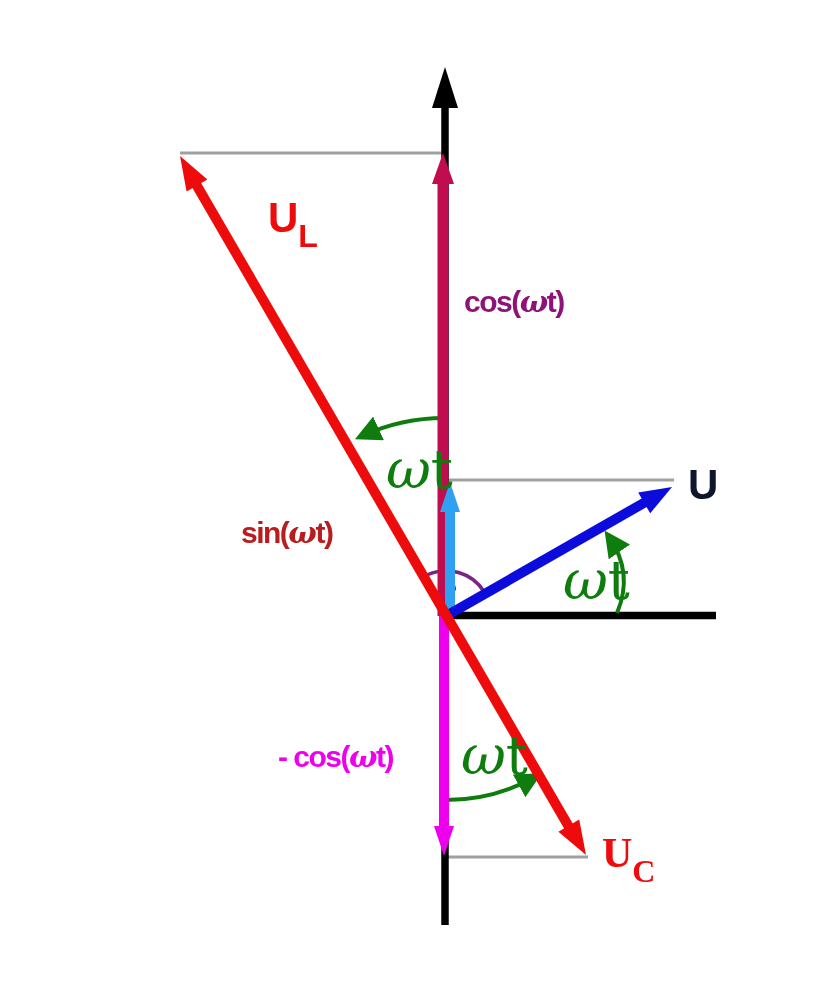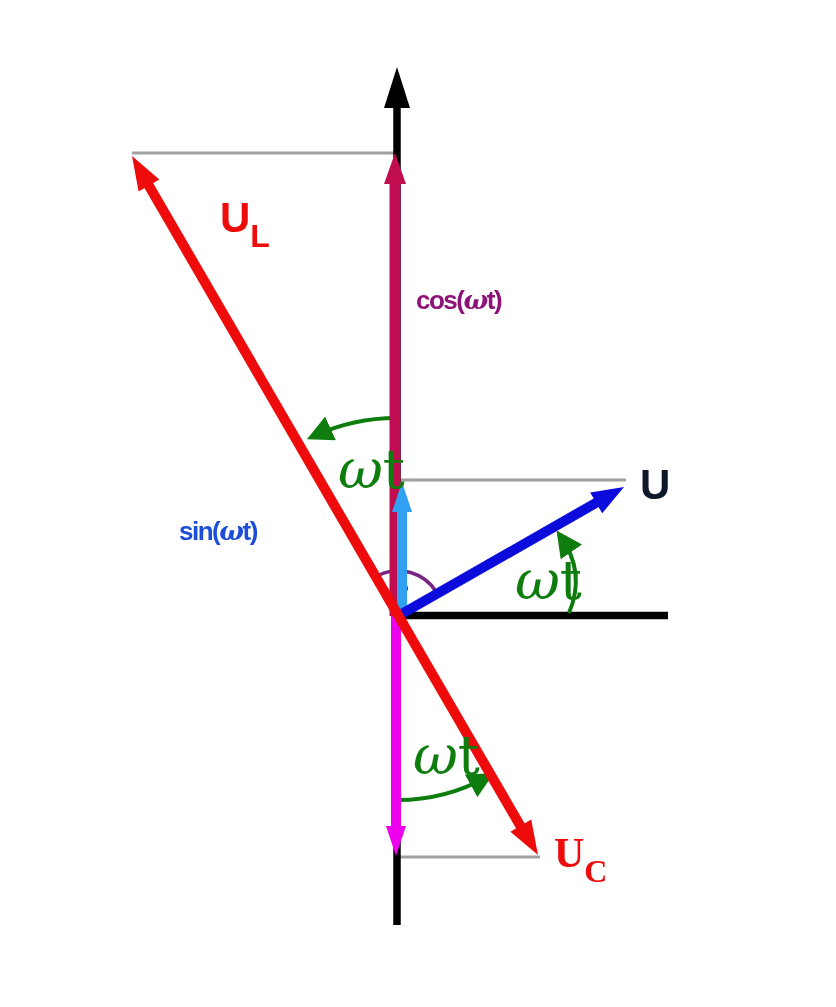--- a/index.html
+++ b/index.html
@@ -2,32 +2,33 @@
 <html><head>
 <meta charset="utf-8">
 <style>
   html,body{margin:0;padding:0;background:#fff;}
   #stage{
     position:relative;
     width:668px;height:1007px;
     background:#fff;
     overflow:hidden;
     font-family:"Liberation Sans",sans-serif;
+    margin-left:48px;
   }
   #vectors{position:absolute;left:0;top:0;}
   .lbl{
     position:absolute;
     line-height:1;
     white-space:nowrap;
     font-weight:bold;
     font-family:"Liberation Sans",sans-serif;
   }
   .u{font-size:42px;letter-spacing:-1px;}
   .u .sub{font-size:32px;position:relative;top:15px;margin-left:1px;}
-  .fn{font-size:26px;letter-spacing:-1.5px;}
+  .fn{font-size:30px;letter-spacing:-1.5px;}
   .omega{
     font-family:"DejaVu Serif",serif;
     font-style:italic;
   }
   .wt{
     font-size:55px;
     font-weight:normal;
     font-family:"DejaVu Serif",serif;
   }
   .wt .t{font-style:normal;}
@@ -100,24 +101,27 @@
   </div>
 
   <div class="lbl u" style="left: 554px; top: 832px; color: rgb(238, 11, 11); font-family: Liberation Serif, serif;">
     <span>U</span><span class="sub">C</span>
   </div>
 
   <div class="lbl fn" style="left: 416px; top: 287px; color: rgb(142, 18, 120);">
     <span>cos(</span><span class="omega">ω</span><span>t)</span>
   </div>
 
-  <div class="lbl fn" style="left: 179px; top: 518px; color: #1d4ed8;">
+  <div class="lbl fn" style="left: 193px; top: 518px; color: #b91c1c;">
     <span>sin(</span><span class="omega">ω</span><span>t)</span>
   </div>
 
+  <div class="lbl fn" style="left: 230px; top: 742px; color: rgb(238, 0, 238);">
+    <span>- cos(</span><span class="omega">ω</span><span>t)</span>
+  </div>
 
   <div class="lbl wt" style="left: 338px; top: 442px; color: rgb(14, 125, 14);">
     <span class="omega">ω</span><span class="t">t</span>
   </div>
 
   <div class="lbl wt" style="left: 515px; top: 553px; color: rgb(14, 125, 14);">
     <span class="omega">ω</span><span class="t">t</span>
   </div>
 
   <div class="lbl wt" style="left: 413px; top: 728px; color: rgb(14, 125, 14);">

